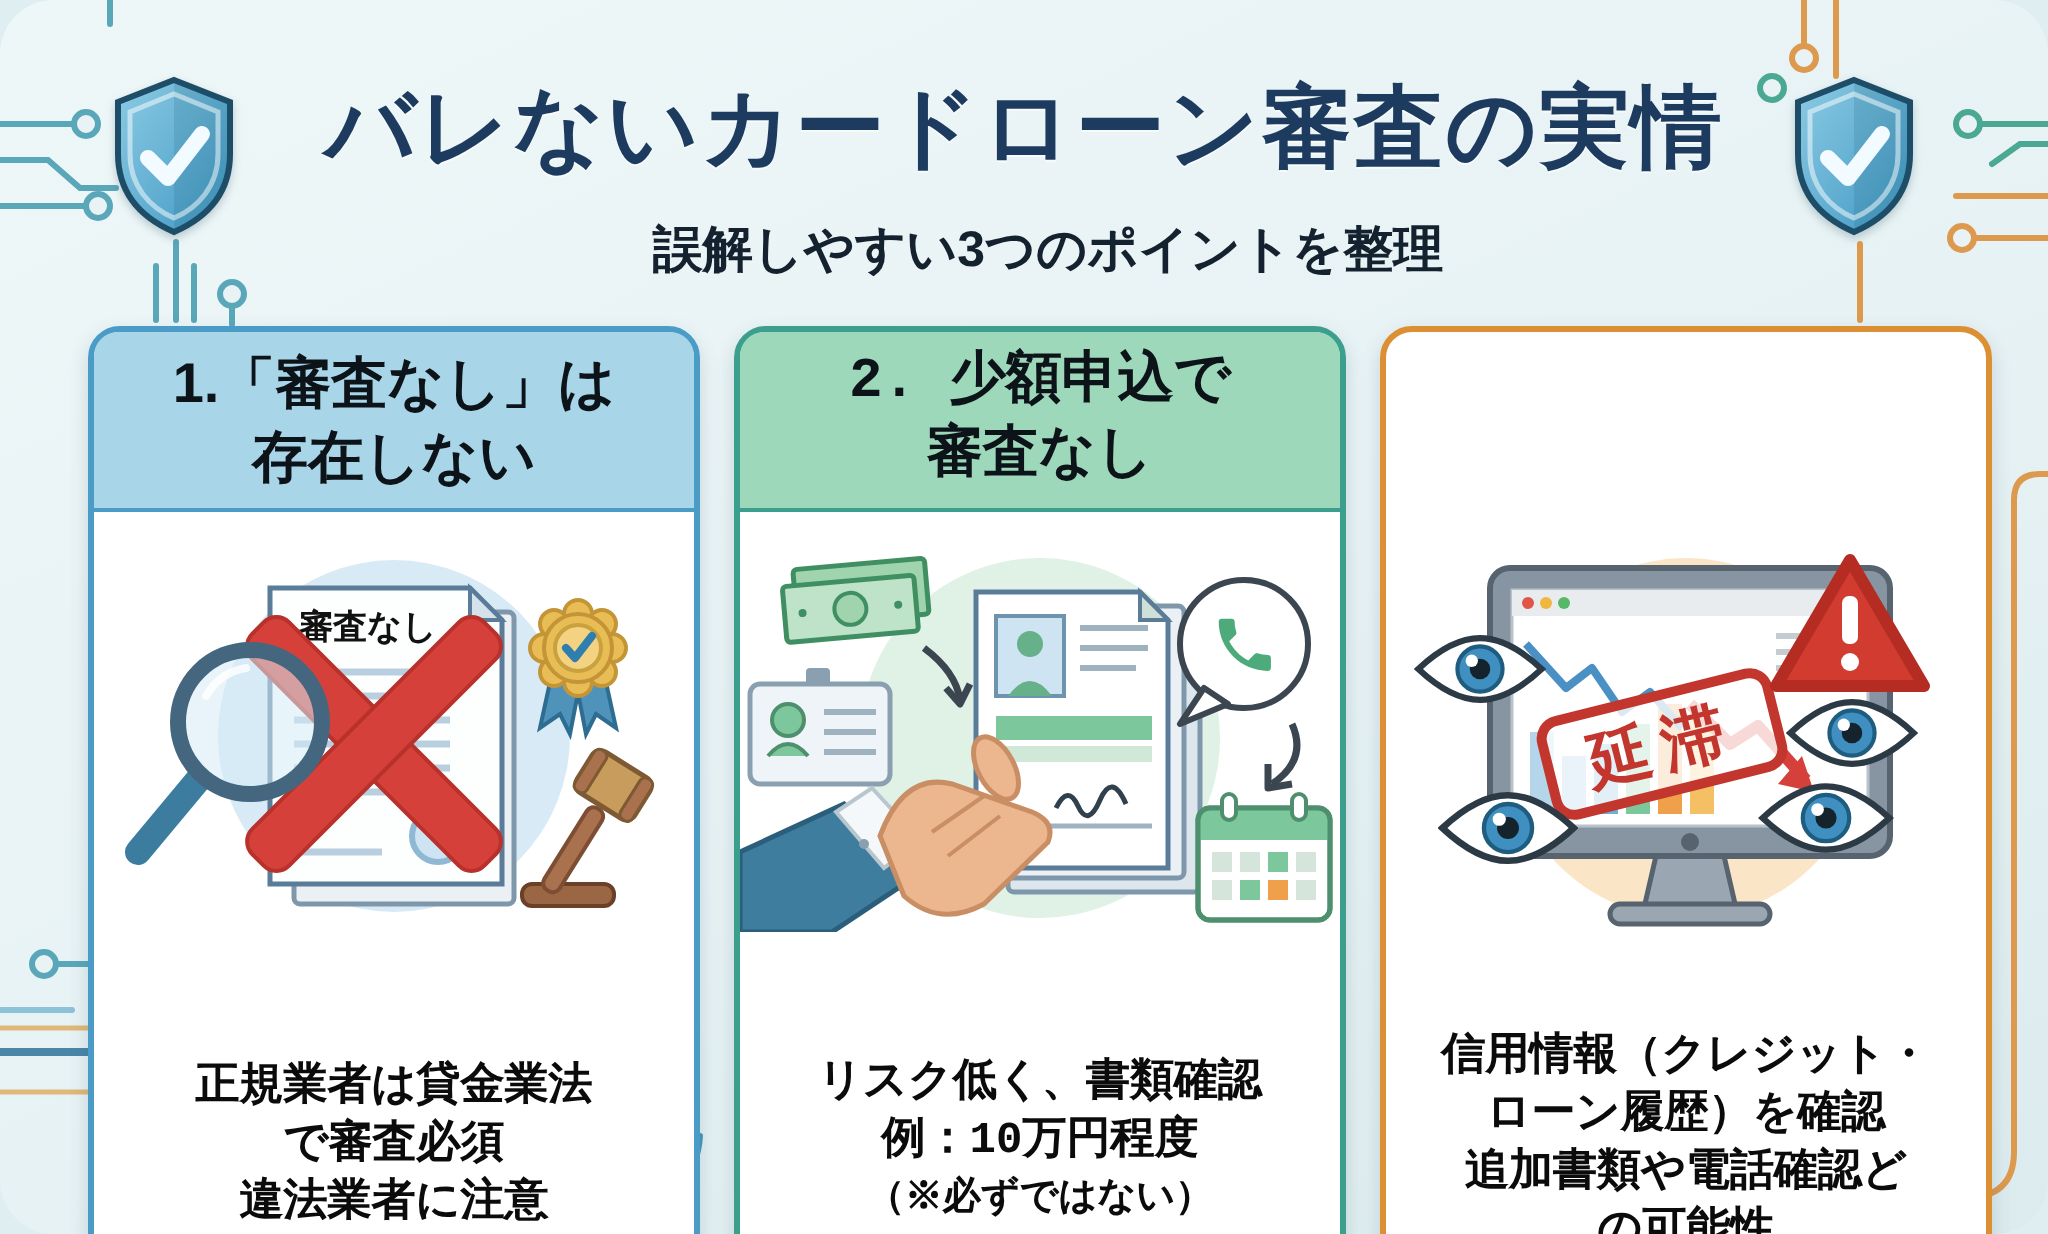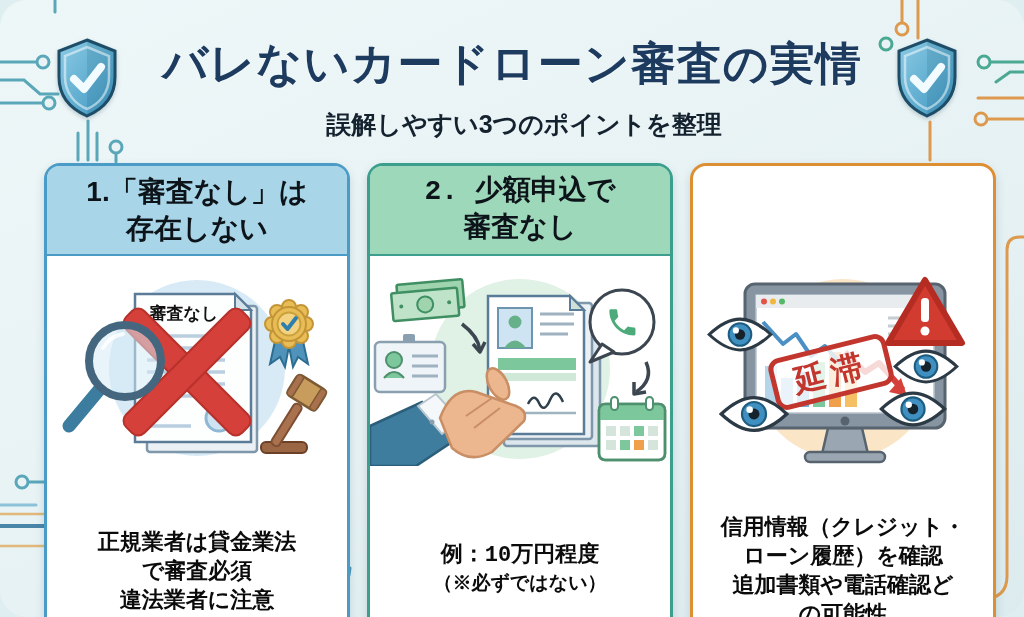--- a/index.html
+++ b/index.html
@@ -281,20 +281,21 @@
               <rect x="16" y="-4" width="10" height="10" fill="#d5e5dc"></rect>
             <rect x="-26" y="10" width="10" height="10" fill="#d5e5dc"></rect>
               <rect x="-12" y="10" width="10" height="10" fill="#7cc79b"></rect>
             <rect x="2" y="10" width="10" height="10" fill="#f0a04a"></rect>
               <rect x="16" y="10" width="10" height="10" fill="#d5e5dc"></rect>
           </g>
         </g>
       </svg>
     </div>
     <div class="panel-body">
+      <div>リスク低く、書類確認</div>
       <div>例：10万円程度</div>
       <div class="small">（※必ずではない）</div>
     </div>
   </section>
 
   <section class="panel panel3">
     <div class="illus">
       <svg width="300" height="200" viewBox="0 0 300 200">
         <circle cx="150" cy="103" r="90" fill="#fbe5c7"></circle>
 

